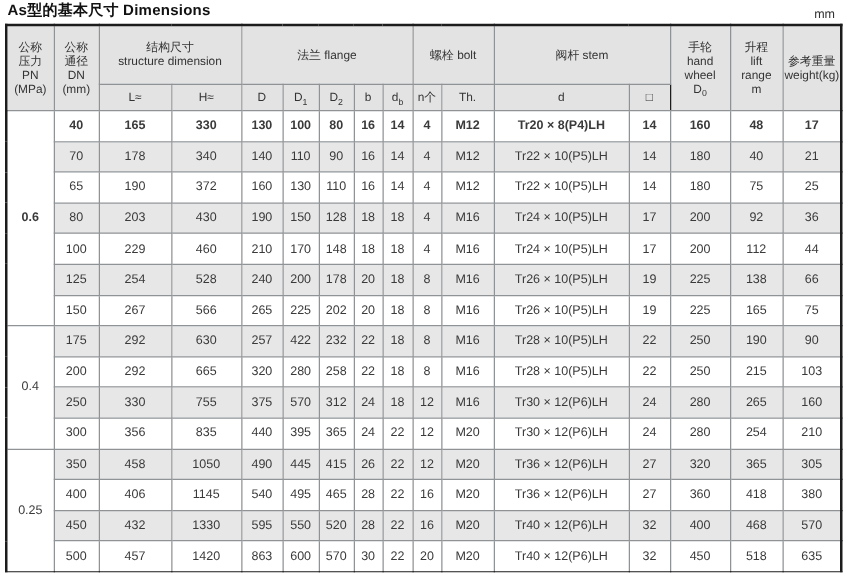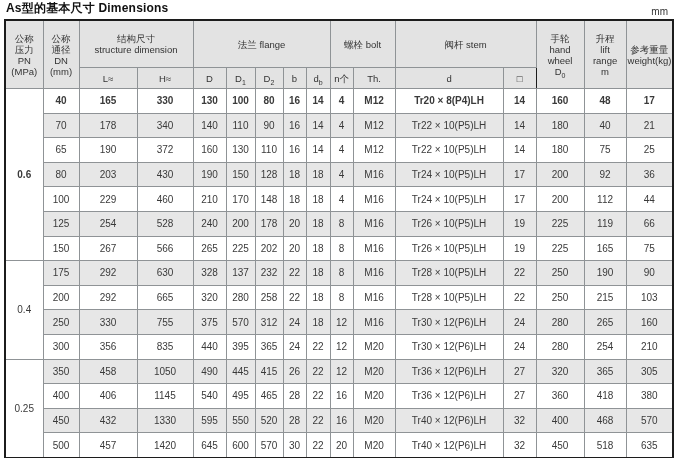--- a/index.html
+++ b/index.html
@@ -200,21 +200,21 @@
           <td class="thick-l">240</td>
           <td>200</td>
           <td>178</td>
           <td>20</td>
           <td>18</td>
           <td class="thick-l">8</td>
           <td>M16</td>
           <td class="thick-l">Tr26 × 10(P5)LH</td>
           <td>19</td>
           <td class="thick-l">225</td>
-          <td class="thick-l">119</td>
+          <td class="thick-l">138</td>
           <td class="thick-l">66</td>
         </tr>
         <tr>
           <td class="thick-l">150</td>
           <td class="thick-l">267</td>
           <td>566</td>
           <td class="thick-l">265</td>
           <td>225</td>
           <td>202</td>
           <td>20</td>
@@ -225,22 +225,22 @@
           <td>19</td>
           <td class="thick-l">225</td>
           <td class="thick-l">165</td>
           <td class="thick-l">75</td>
         </tr>
         <tr class="stripe grp-top">
           <td rowspan="4" class="pn-cell">0.4</td>
           <td class="thick-l">175</td>
           <td class="thick-l">292</td>
           <td>630</td>
-          <td class="thick-l">328</td>
-          <td>137</td>
+          <td class="thick-l">257</td>
+          <td>422</td>
           <td>232</td>
           <td>22</td>
           <td>18</td>
           <td class="thick-l">8</td>
           <td>M16</td>
           <td class="thick-l">Tr28 × 10(P5)LH</td>
           <td>22</td>
           <td class="thick-l">250</td>
           <td class="thick-l">190</td>
           <td class="thick-l">90</td>
@@ -345,21 +345,21 @@
           <td class="thick-l">Tr40 × 12(P6)LH</td>
           <td>32</td>
           <td class="thick-l">400</td>
           <td class="thick-l">468</td>
           <td class="thick-l">570</td>
         </tr>
         <tr>
           <td class="thick-l">500</td>
           <td class="thick-l">457</td>
           <td>1420</td>
-          <td class="thick-l">645</td>
+          <td class="thick-l">863</td>
           <td>600</td>
           <td>570</td>
           <td>30</td>
           <td>22</td>
           <td class="thick-l">20</td>
           <td>M20</td>
           <td class="thick-l">Tr40 × 12(P6)LH</td>
           <td>32</td>
           <td class="thick-l">450</td>
           <td class="thick-l">518</td>

